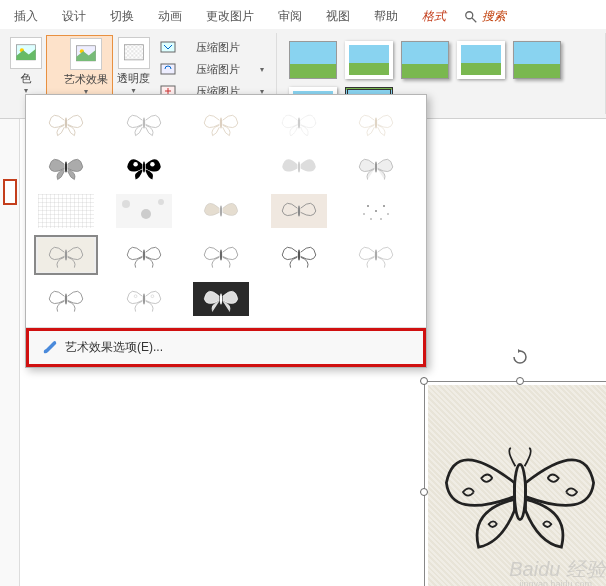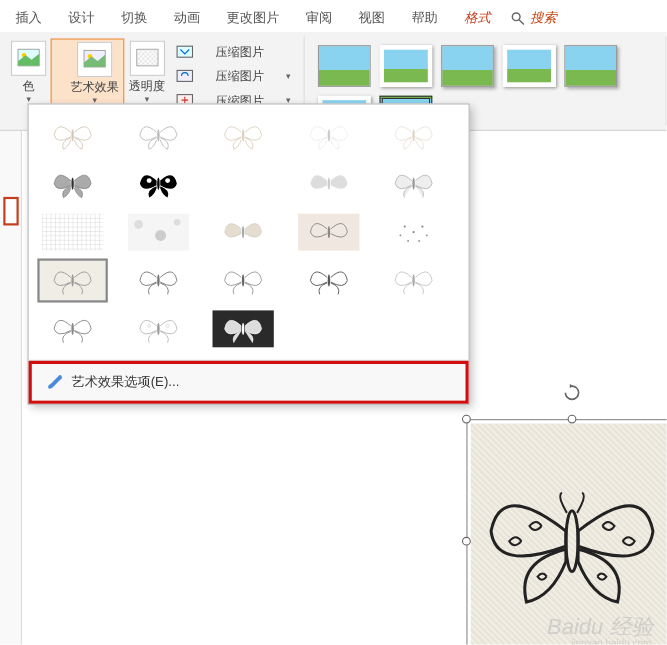--- a/index.html
+++ b/index.html
@@ -46,21 +46,21 @@
     .effects-option { padding: 8px 12px; display: flex; align-items: center; gap: 8px; font-size: 12px; color: #333; cursor: pointer; background: #f8f8f8; }
     .brush-icon { width: 16px; height: 16px; color: #3a7ac0; }
     
     
     .selected-image { position: absolute; top: 258px; left: 400px; width: 200px; height: 230px; }
     .sel-handle { position: absolute; width: 8px; height: 8px; border: 1px solid #666; background: #fff; border-radius: 50%; }
     .sel-border { position: absolute; inset: 4px; border: 1px solid #888; }
     .rotate-handle { position: absolute; top: -28px; left: 50%; transform: translateX(-50%); width: 16px; height: 16px; }
     .image-bg { position: absolute; inset: 8px; background: repeating-linear-gradient(45deg, #f0ede5, #f0ede5 2px, #e8e4d8 2px, #e8e4d8 4px); }
     
-    .watermark { position: absolute; bottom: 8px; right: 12px; font-size: 20px; color: rgba(180,180,180,0.5); font-style: italic; }
+    .watermark { position: absolute; bottom: 8px; right: 0; font-size: 20px; color: rgba(180,180,180,0.5); font-style: italic; }
     .watermark-sub { position: absolute; bottom: 2px; right: 14px; font-size: 9px; color: rgba(180,180,180,0.5); }
   </style>
 </head>
 <body>
 
 <div class="ribbon-tabs">
   <span class="ribbon-tab">插入</span>
   <span class="ribbon-tab">设计</span>
   <span class="ribbon-tab">切换</span>
   <span class="ribbon-tab">动画</span>

